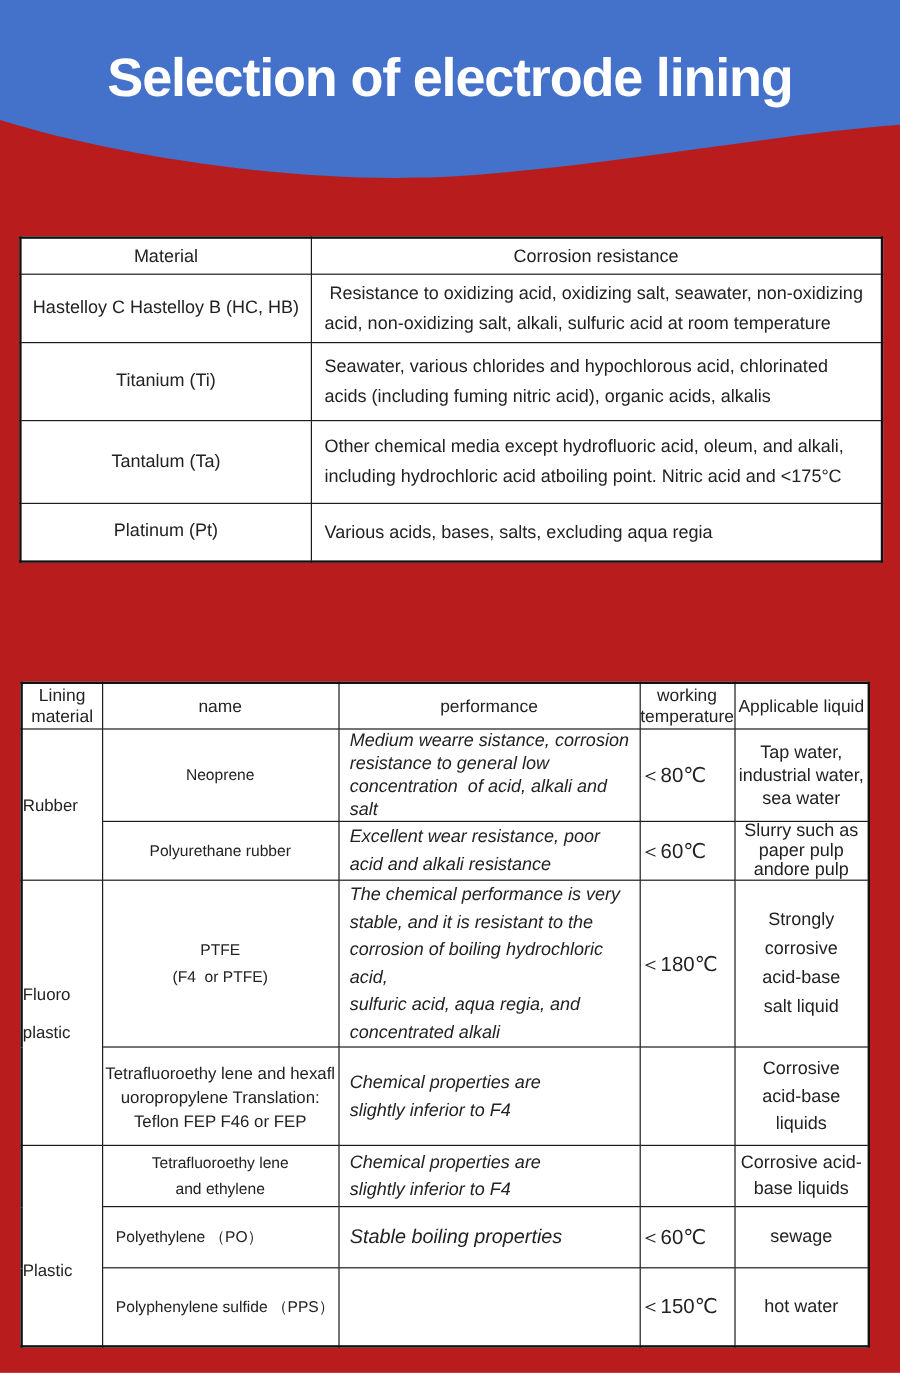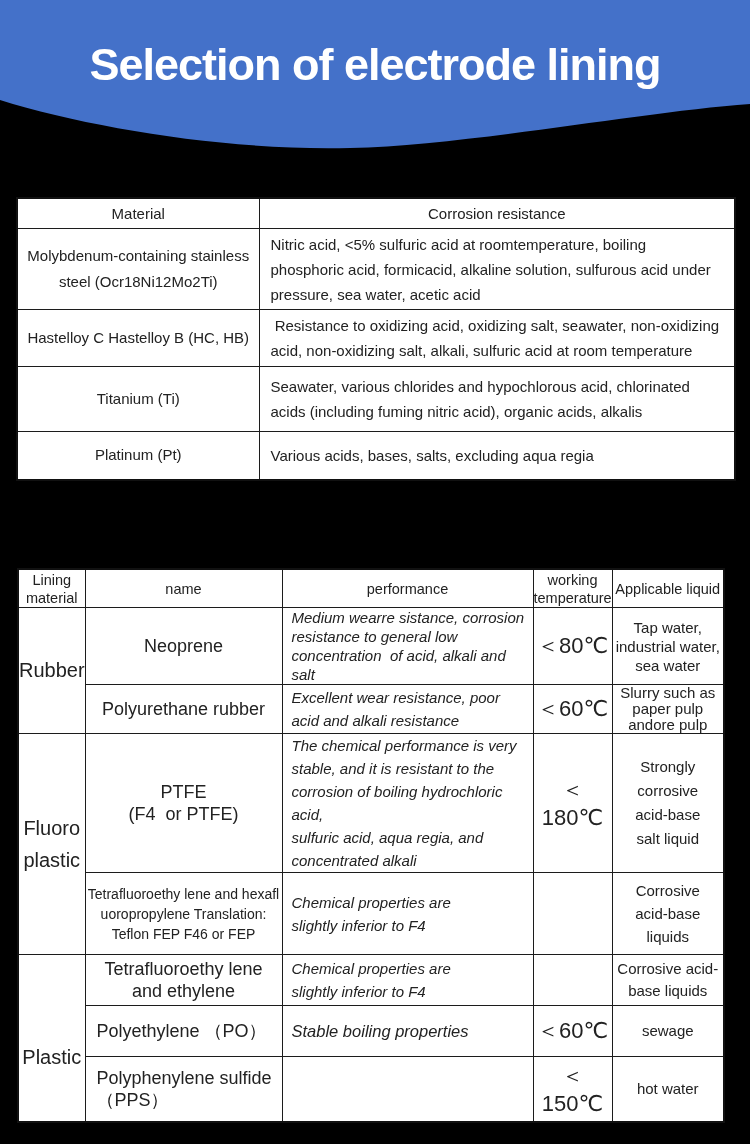--- a/index.html
+++ b/index.html
@@ -1,21 +1,21 @@
 <!DOCTYPE html>
 <html><head>
 <meta charset="utf-8">
 <style>
   html,body{margin:0;padding:0;}
   body{
     width:750px;height:1144px;background:#ffffff;
     font-family:"Liberation Sans","DejaVu Sans",sans-serif;
     color:#202020;position:relative;overflow:hidden;
   }
-  .page{position:absolute;top:0;left:0;width:750px;height:1144px;background:#000000;}
+  .page{position:absolute;top:0;left:0;width:750px;height:1144px;background:#b91c1c;}
 
   
   .banner{position:absolute;top:0;left:0;width:750px;height:165px;}
   .banner svg{display:block;}
   .banner-title{
     position:absolute;top:39px;left:0;width:100%;
     text-align:center;color:#ffffff;font-size:45px;font-weight:bold;
     letter-spacing:-1px;white-space:nowrap;
   }
 
@@ -34,30 +34,30 @@
   .t1 .res{font-size:15px;text-align:left;line-height:25px;
            padding-left:11px;padding-right:4px;}
   .rh81{height:81px;} .rh57{height:57px;} .rh65{height:65px;margin-top:39px;}
   .rh69{height:69px;} .rh36{height:48px;}
 
   
   .t2{left:17px;top:568px;width:706px;}
   .t2 .c1{width:67px;} .t2 .c2{width:197px;} .t2 .c3{width:251px;}
   .t2 .c4{width:79px;} .t2 .c5{width:112px;}
   .t2 .hdr{font-size:14.5px;text-align:center;line-height:18px;height:37px;}
-  .t2 .group{font-size:20px;text-align:center;}
+  .t2 .group{font-size:14px;text-align:left;}
   .t2 .group.fluoro{line-height:32px;}
   .t2 .group.plastic{padding-top:40px;}
-  .t2 .name{font-size:18px;text-align:center;line-height:22px;}
+  .t2 .name{font-size:13px;text-align:center;line-height:22px;}
   .t2 .name.small{font-size:14px;line-height:20px;}
   .t2 .name.left{text-align:left;padding-left:11px;}
   .t2 .perf{font-size:15px;text-align:left;padding-left:9px;padding-right:2px;line-height:23px;font-style:italic;}
   .t2 .perf.tight{line-height:19px;}
   .t2 .perf.big{font-size:16.5px;}
-  .t2 .temp{font-size:22px;text-align:center;}
+  .t2 .temp{font-size:17px;}
   .t2 .liquid{font-size:15px;text-align:center;line-height:20px;}
   .t2 .liquid.lh16{line-height:16px;}
   .t2 .liquid.lh19{line-height:19px;}
   .t2 .liquid.lh24{line-height:24px;}
   .t2 .liquid.lh23{line-height:23px;}
   .t2 .liquid.lh22{line-height:22px;}
   .rh56{height:56px;} .rh48{height:48px;} .rh120{height:120px;}
   .rh82{height:82px;} .rh51{height:51px;} .rh65b{height:65px;}
 </style>
 </head>
@@ -75,36 +75,34 @@
   <table class="t1">
     <colgroup>
         <col class="c1">
         <col class="c2">
       </colgroup>
     <tbody>
         <tr>
       <td class="hdr">Material</td>
       <td class="hdr">Corrosion resistance</td>
     </tr>
-    <tr class="rh81">
-      <td class="mat pre">Molybdenum-containing stainless
-steel (Ocr18Ni12Mo2Ti)</td>
-      <td class="res pre">Nitric acid, &lt;5% sulfuric acid at roomtemperature, boiling
-phosphoric acid, formicacid, alkaline solution, sulfurous acid under
-pressure, sea water, acetic acid</td>
-    </tr>
     <tr class="rh57">
       <td class="mat pre">Hastelloy C Hastelloy B (HC, HB)</td>
       <td class="res pre"> Resistance to oxidizing acid, oxidizing salt, seawater, non-oxidizing
 acid, non-oxidizing salt, alkali, sulfuric acid at room temperature</td>
     </tr>
     <tr class="rh65">
       <td class="mat pre">Titanium (Ti)</td>
       <td class="res pre">Seawater, various chlorides and hypochlorous acid, chlorinated
 acids (including fuming nitric acid), organic acids, alkalis</td>
+    </tr>
+    <tr class="rh69">
+      <td class="mat pre">Tantalum (Ta)</td>
+      <td class="res pre">Other chemical media except hydrofluoric acid, oleum, and alkali,
+including hydrochloric acid atboiling point. Nitric acid and &lt;175°C</td>
     </tr>
     <tr class="rh36">
       <td class="mat pre">Platinum (Pt)</td>
       <td class="res pre">Various acids, bases, salts, excluding aqua regia</td>
     </tr>
   </tbody>
     </table>
 
   <table class="t2">
     <colgroup>

